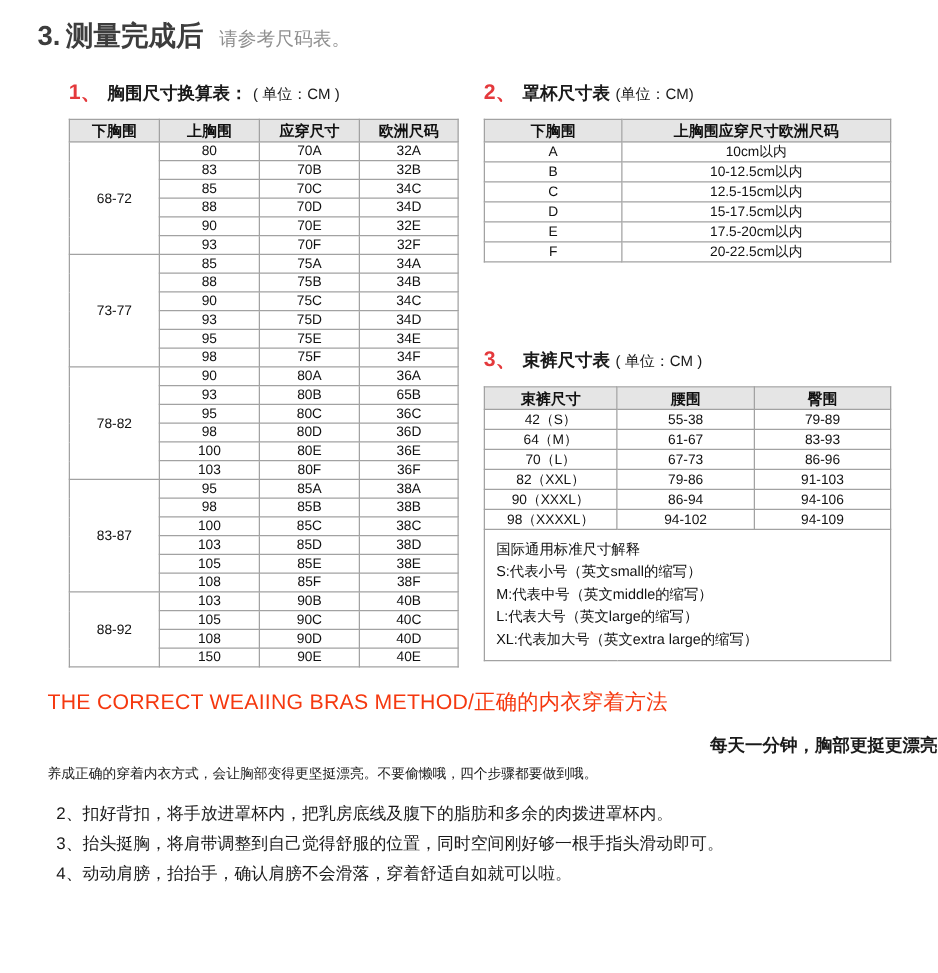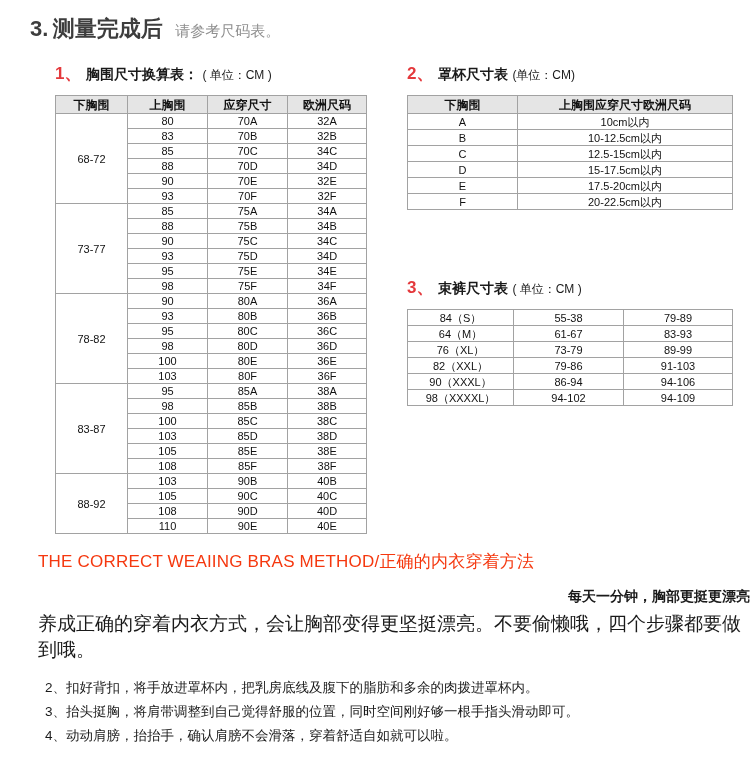--- a/index.html
+++ b/index.html
@@ -9,37 +9,37 @@
     --head-bg:#e5e5e5;
     --ink:#1a1a1a;
   }
   *{margin:0;padding:0;box-sizing:border-box;}
   html,body{background:#fff;}
   body{font-family:"Liberation Sans","DejaVu Sans",sans-serif;color:var(--ink);}
   .page{width:750px;height:778px;background:#fff;overflow:hidden;position:relative;}
   .page-header{padding:14px 0 0 30px;}
   .title-num,.title-main{font-size:22px;font-weight:bold;color:#3d3d3d;}
   .title-sub{font-size:15px;color:#8f8f8f;margin-left:8px;font-weight:normal;}
-  .columns{display:flex;margin-top:18px;padding-left:55px;gap:20px;}
+  .columns{display:flex;margin-top:18px;padding-left:55px;}
   .col-left{width:312px;flex:none;}
   .col-right{width:326px;flex:none;margin-left:20px;}
   .caption{margin-bottom:10px;white-space:nowrap;}
   .sec-num{color:var(--red);font-size:17px;font-weight:bold;}
   .cap-text{font-size:14px;font-weight:bold;}
   .cap-unit{font-size:12px;}
   table{border-collapse:collapse;width:100%;table-layout:fixed;}
   th,td{border:1px solid var(--border);text-align:center;font-size:11px;padding:0;height:15px;line-height:14px;color:#111;}
   th{background:var(--head-bg);font-size:12px;height:18px;font-weight:bold;}
   #cup-table td,#girdle-table td{height:16px;}
   td.note{text-align:left;padding:7px 9px;height:auto;font-size:11.5px;line-height:18px;}
   .girdle-caption{margin-top:66px;}
   .method{padding-left:38px;margin-top:16px;}
   .method-heading{color:var(--heading-red);font-size:17px;margin-bottom:15px;letter-spacing:0.2px;}
   .method-sub{font-size:14px;font-weight:bold;margin-bottom:5px;text-align:right;}
-  .method-intro{font-size:19px;margin-bottom:13px;}
+  .method-intro{font-size:11px;margin-bottom:13px;}
   .step{font-size:13.5px;line-height:24px;padding-left:7px;}
 </style>
 </head>
 <body>
 
 <div class="page">
 
   <div class="page-header">
     <span class="title-num">3.</span>
     <span class="title-main">测量完成后</span>
@@ -132,21 +132,21 @@
             </tr>
             <tr>
               <td rowspan="6">78-82</td>
               <td>90</td>
               <td>80A</td>
               <td>36A</td>
             </tr>
             <tr>
               <td>93</td>
               <td>80B</td>
-              <td>36B</td>
+              <td>65B</td>
             </tr>
             <tr>
               <td>95</td>
               <td>80C</td>
               <td>36C</td>
             </tr>
             <tr>
               <td>98</td>
               <td>80D</td>
               <td>36D</td>
@@ -202,21 +202,21 @@
               <td>105</td>
               <td>90C</td>
               <td>40C</td>
             </tr>
             <tr>
               <td>108</td>
               <td>90D</td>
               <td>40D</td>
             </tr>
             <tr>
-              <td>110</td>
+              <td>150</td>
               <td>90E</td>
               <td>40E</td>
             </tr>
           </tbody>
         </table>
     </div>
 
     <div class="col-right">
       <div class="caption">
         <span class="sec-num">2、</span>
@@ -266,48 +266,62 @@
         <span class="cap-unit">( 单位：CM )</span>
       </div>
       <table id="girdle-table">
           <colgroup>
             <col style="width:106px">
             <col style="width:110px">
             <col>
           </colgroup>
           <tbody>
             <tr>
-              <td>84（S）</td>
+              <th>束裤尺寸</th>
+              <th>腰围</th>
+              <th>臀围</th>
+            </tr>
+            <tr>
+              <td>42（S）</td>
               <td>55-38</td>
               <td>79-89</td>
             </tr>
             <tr>
               <td>64（M）</td>
               <td>61-67</td>
               <td>83-93</td>
             </tr>
             <tr>
-              <td>76（XL）</td>
-              <td>73-79</td>
-              <td>89-99</td>
+              <td>70（L）</td>
+              <td>67-73</td>
+              <td>86-96</td>
             </tr>
             <tr>
               <td>82（XXL）</td>
               <td>79-86</td>
               <td>91-103</td>
             </tr>
             <tr>
               <td>90（XXXL）</td>
               <td>86-94</td>
               <td>94-106</td>
             </tr>
             <tr>
               <td>98（XXXXL）</td>
               <td>94-102</td>
               <td>94-109</td>
+            </tr>
+            <tr>
+              <td colspan="3" class="note">
+                <div>国际通用标准尺寸解释</div>
+                <div>S:代表小号（英文small的缩写）</div>
+                <div>M:代表中号（英文middle的缩写）</div>
+                <div>L:代表大号（英文large的缩写）</div>
+                <div>XL:代表加大号（英文extra large的缩写）</div>
+              </td>
             </tr>
           </tbody>
         </table>
     </div>
 
   </div>
 
   <div class="method">
     <div class="method-heading">THE CORRECT WEAIING BRAS METHOD/正确的内衣穿着方法</div>
     <div class="method-sub">每天一分钟，胸部更挺更漂亮</div>

